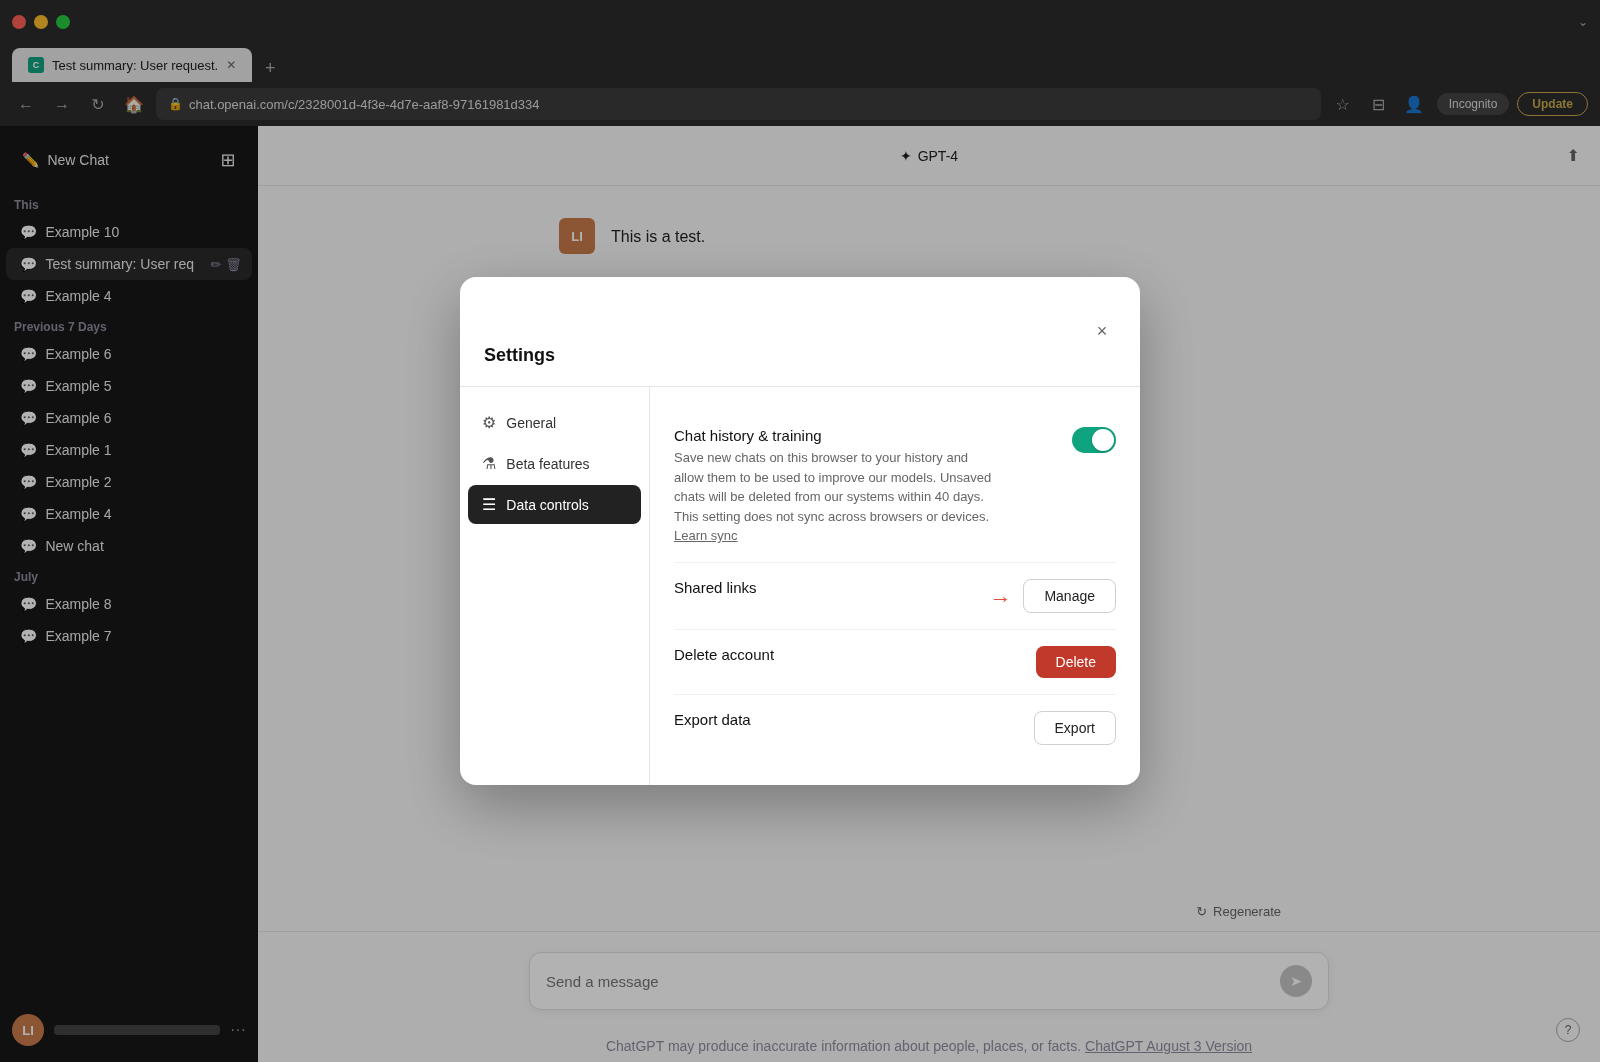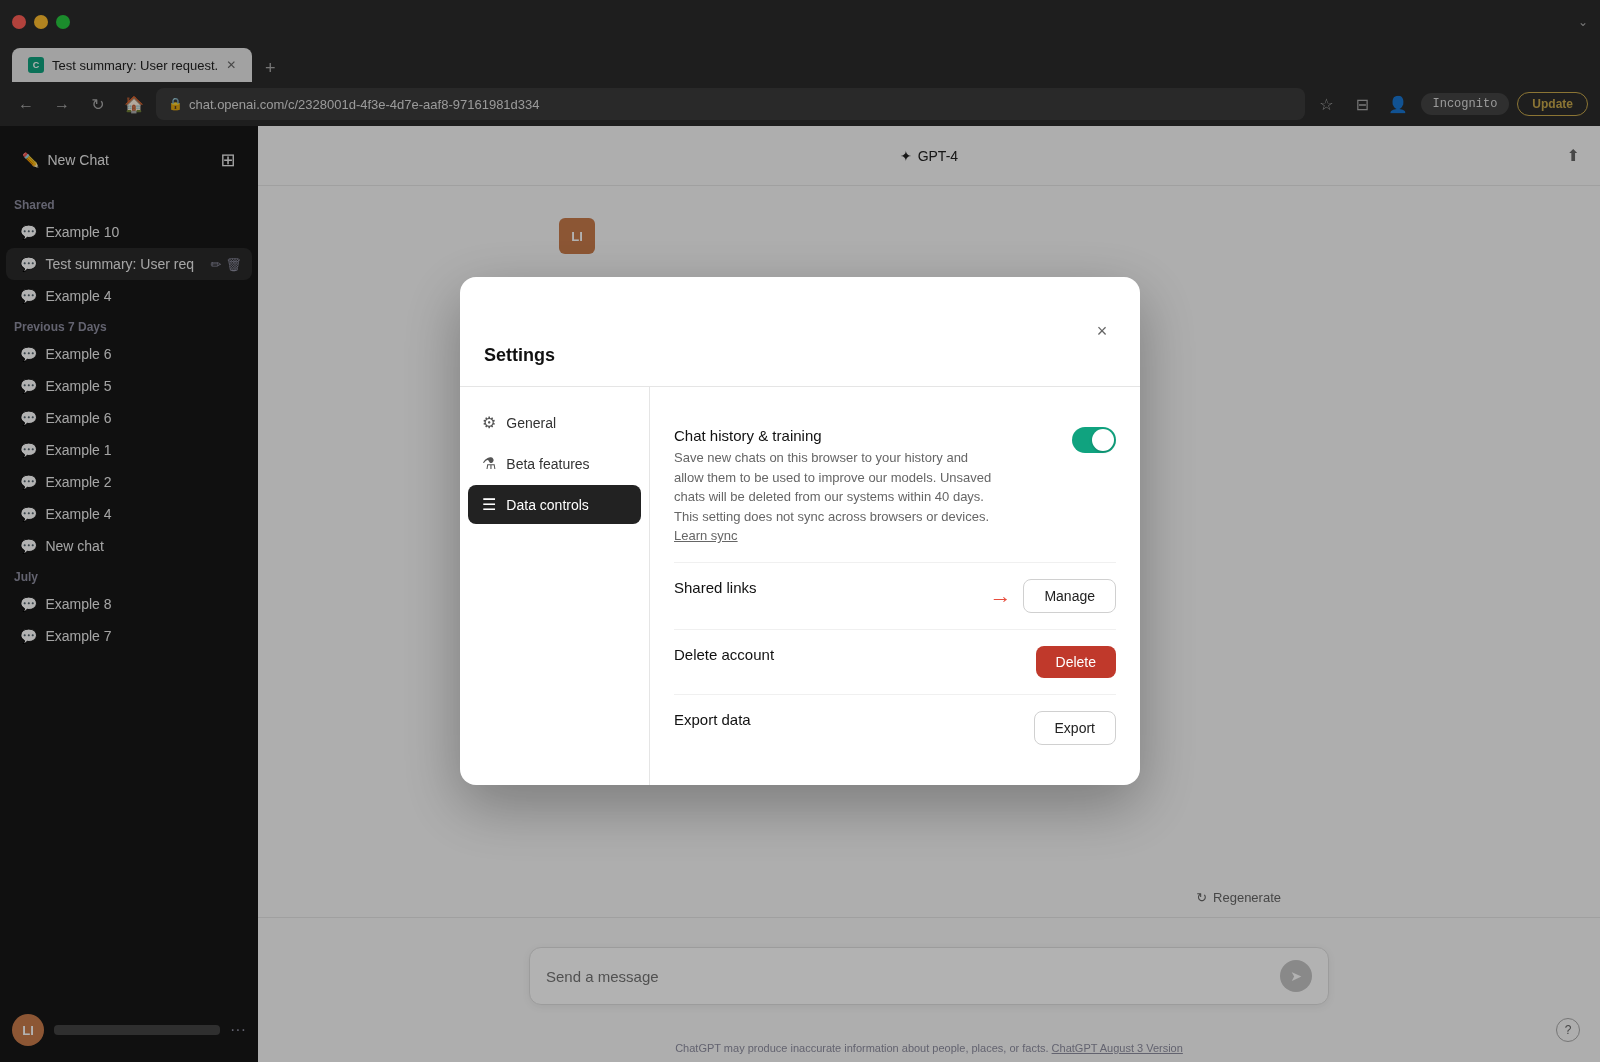--- a/index.html
+++ b/index.html
@@ -15,21 +15,21 @@
     .tab.active { background: #e8e8e8; color: #222; }
     .tab-favicon { width: 16px; height: 16px; background: #10a37f; border-radius: 3px; display: flex; align-items: center; justify-content: center; color: white; font-size: 9px; font-weight: bold; }
     .tab-close { margin-left: auto; color: #666; font-size: 12px; cursor: pointer; }
     .tab-new { width: 28px; height: 28px; display: flex; align-items: center; justify-content: center; color: #aaa; font-size: 18px; cursor: pointer; }
     .browser-toolbar { height: 44px; background: #2c2c2c; display: flex; align-items: center; padding: 0 12px; gap: 8px; }
     .nav-btn { color: #aaa; font-size: 16px; width: 28px; height: 28px; display: flex; align-items: center; justify-content: center; cursor: pointer; }
     .address-bar { flex: 1; background: #3c3c3c; border-radius: 8px; height: 32px; display: flex; align-items: center; padding: 0 12px; gap: 6px; color: #ddd; font-size: 13px; }
     .address-bar .lock-icon { color: #aaa; font-size: 12px; }
     .toolbar-actions { display: flex; align-items: center; gap: 8px; }
     .toolbar-icon { color: #aaa; font-size: 16px; width: 28px; height: 28px; display: flex; align-items: center; justify-content: center; cursor: pointer; }
-    .incognito-badge { background: #444; border-radius: 14px; padding: 4px 12px; color: #ddd; font-size: 12px; display: flex; align-items: center; gap: 6px; font-family: Liberation Mono, monospace; }
+    .incognito-badge { background: #444; border-radius: 14px; padding: 4px 12px; color: #ddd; font-size: 12px; display: flex; align-items: center; gap: 6px; }
     .update-btn { background: transparent; border: 1.5px solid #c8a84b; border-radius: 14px; padding: 4px 14px; color: #c8a84b; font-size: 12px; cursor: pointer; font-weight: 600; }
     .chevron-down { color: #aaa; font-size: 12px; }
 
     
     .app { display: flex; height: calc(1062px - 126px); background: #212121; }
 
     
     .sidebar { width: 258px; background: #171717; display: flex; flex-direction: column; padding: 8px 0; flex-shrink: 0; }
     .sidebar-header { display: flex; align-items: center; justify-content: space-between; padding: 8px 12px; margin-bottom: 4px; }
     .new-chat-btn { display: flex; align-items: center; gap: 8px; color: #ececec; font-size: 14px; cursor: pointer; flex: 1; padding: 8px 10px; border-radius: 8px; }
@@ -55,25 +55,25 @@
     .chat-messages { flex: 1; overflow-y: auto; padding: 32px 0; display: flex; flex-direction: column; gap: 24px; }
     .message { display: flex; align-items: flex-start; gap: 16px; padding: 0 80px; max-width: 900px; margin: 0 auto; width: 100%; }
     .message.user-msg { justify-content: flex-start; }
     .msg-avatar { width: 36px; height: 36px; border-radius: 6px; flex-shrink: 0; display: flex; align-items: center; justify-content: center; color: white; font-size: 13px; font-weight: 600; }
     .user-avatar { background: #c97b4b; }
     .gpt-avatar { background: #9b7fe8; font-size: 16px; }
     .msg-content { color: #222; font-size: 16px; line-height: 1.6; flex: 1; padding-top: 6px; }
     .msg-actions { display: flex; align-items: center; gap: 8px; color: #aaa; margin-top: 4px; }
     .msg-action-btn { cursor: pointer; font-size: 14px; }
     .chat-input-area { padding: 16px 40px; background: #f9f9f9; border-top: 1px solid #e5e5e5; }
-    .chat-input-wrapper { max-width: 800px; margin: 13px auto; background: #fff; border: 1px solid #e0e0e0; border-radius: 12px; display: flex; align-items: center; padding: 12px 16px; gap: 12px; box-shadow: 0 2px 8px rgba(0,0,0,0.06); }
+    .chat-input-wrapper { max-width: 800px; margin: 4px auto; background: #fff; border: 1px solid #e0e0e0; border-radius: 12px; display: flex; align-items: center; padding: 12px 16px; gap: 12px; box-shadow: 0 2px 8px rgba(0,0,0,0.06); }
     .chat-input { flex: 1; border: none; outline: none; font-size: 15px; color: #666; background: transparent; }
     .send-btn { width: 32px; height: 32px; background: #c5c5c5; border-radius: 50%; display: flex; align-items: center; justify-content: center; cursor: pointer; color: white; font-size: 14px; }
     .regenerate-area { text-align: center; padding: 8px; color: #666; font-size: 13px; cursor: pointer; display: flex; align-items: center; justify-content: flex-end; gap: 6px; max-width: 800px; margin: 0 auto; width: 100%; }
-    .disclaimer { text-align: center; color: #8e8ea0; font-size: 11px; padding: 8px 12px; }
+    .disclaimer { text-align: center; color: #8e8ea0; font-size: 14px; padding: 8px 12px; }
     .disclaimer a { color: #8e8ea0; text-decoration: underline; cursor: pointer; }
     .help-btn { position: absolute; bottom: 20px; right: 20px; width: 24px; height: 24px; border-radius: 50%; border: 1.5px solid #aaa; display: flex; align-items: center; justify-content: center; color: #666; font-size: 12px; cursor: pointer; }
 
     
     .overlay { position: fixed; top: 0; left: 0; width: 1600px; height: 1062px; background: rgba(0,0,0,0.3); display: flex; align-items: center; justify-content: center; z-index: 100; }
 
     
     .settings-modal { background: #fff; border-radius: 16px; width: 680px; box-shadow: 0 20px 60px rgba(0,0,0,0.3); overflow: hidden; }
     .modal-header { display: flex; align-items: center; justify-content: space-between; padding: 20px 24px; border-bottom: 1px solid #e5e5e5; }
     .modal-title { font-size: 18px; font-weight: 600; color: #111; margin-top: 48px; }
@@ -152,21 +152,21 @@
 
   <div class="sidebar">
     <div class="sidebar-header">
       <div class="new-chat-btn">
         <span>✏️</span>
         <span>New Chat</span>
       </div>
       <div class="sidebar-icon-btn">⊞</div>
     </div>
 
-    <div class="sidebar-section-label">Shared</div>
+    <div class="sidebar-section-label">This</div>
 
     <div class="sidebar-item">
       <span class="chat-icon">💬</span>
       <span>Example 10</span>
     </div>
     <div class="sidebar-item active-item">
       <span class="chat-icon">💬</span>
       <span>Test summary: User req</span>
       <div class="item-actions">
         <span class="item-action-btn">✏</span>
@@ -232,20 +232,21 @@
       <div class="model-badge">
         <span class="model-icon">✦</span>
         <span>GPT-4</span>
       </div>
       <div class="header-share">⬆</div>
     </div>
 
     <div class="chat-messages">
       <div class="message user-msg">
         <div class="msg-avatar user-avatar">LI</div>
+        <div class="msg-content">This is a test.</div>
       </div>
       <div class="message">
         <div class="msg-avatar gpt-avatar">✦</div>
         <div style="flex:1; padding-top:6px;">
           <div class="msg-content">Understood. How can I assist you with your test?</div>
           <div class="msg-actions">
             <span class="msg-action-btn">⧉</span>
             <span class="msg-action-btn">👍</span>
             <span class="msg-action-btn">👎</span>
           </div>

